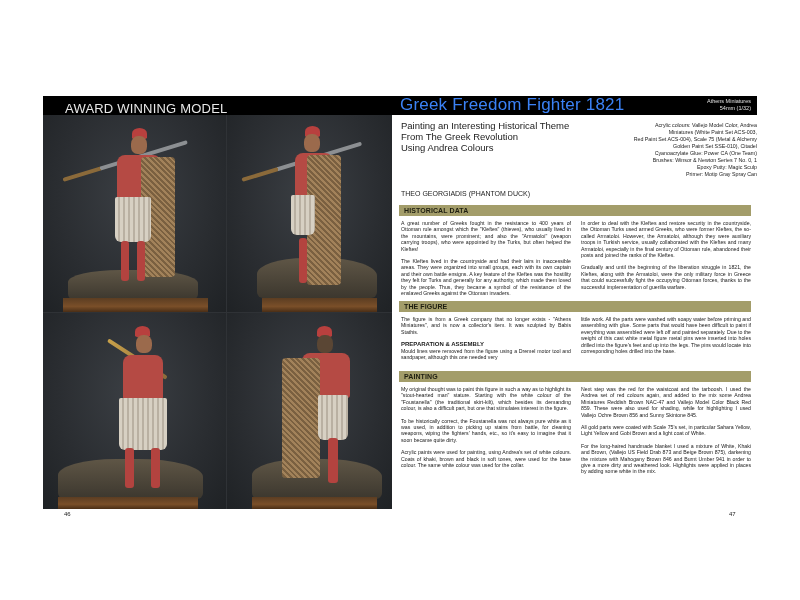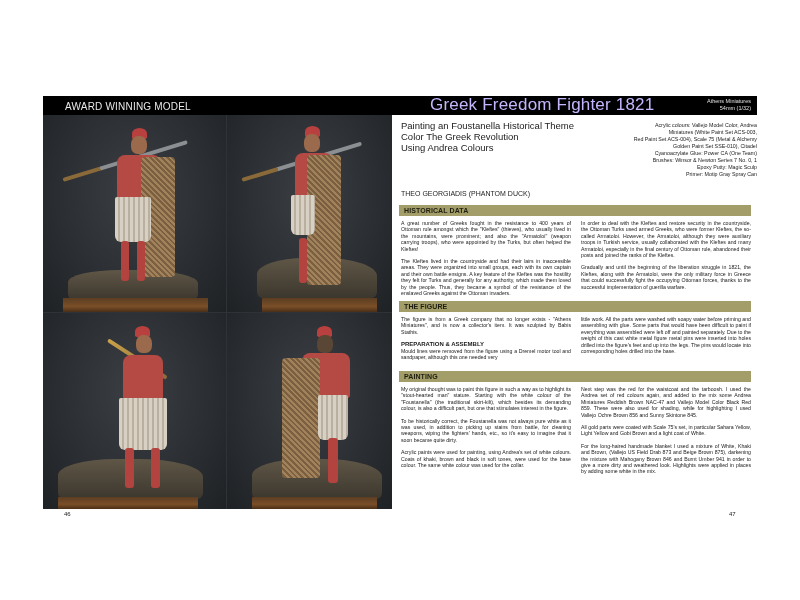--- a/index.html
+++ b/index.html
@@ -3,25 +3,25 @@
 <meta charset="utf-8">
 <style>
   * { margin:0; padding:0; box-sizing:border-box; }
   html, body { width:800px; height:600px; background:#ffffff; overflow:hidden; }
   body { font-family:"Liberation Sans", sans-serif; color:#1a1a1a; position:relative; }
 
   .spread { position:absolute; left:43px; top:96px; width:714px; height:432px; background:#fff; }
 
   
   .topband { position:absolute; left:0; top:0; width:714px; height:19px; background:#000; }
-  .section-label { position:absolute; left:22px; top:5px; font-size:10px; color:#e8e8e8; letter-spacing:0.2px; }
+  .section-label { position:absolute; left:22px; top:5px; font-size:13px; color:#e8e8e8; letter-spacing:0.2px; }
 
   
   .titlebar { position:absolute; left:353px; top:0; width:361px; height:19px; background:#000; }
-  .main-title { position:absolute; left:34px; top:-1px; font-size:17px; color:#c4b5fd; font-weight:normal; letter-spacing:0.2px; }
+  .main-title { position:absolute; left:4px; top:-1px; font-size:17px; color:#3b82f6; font-weight:normal; letter-spacing:0.2px; }
   .maker { position:absolute; right:6px; top:2px; font-size:5.5px; color:#e0e0e0; text-align:right; line-height:7px; }
 
   
   .photos { position:absolute; left:0; top:19px; width:349px; height:394px; background:#2f3236; }
   .photo { position:absolute; overflow:hidden;
            background: radial-gradient(ellipse at 50% 40%, #3b3f44 0%, #2a2d31 60%, #1f2225 100%); }
   .photo .fig { position:absolute; }
   .photo .base { position:absolute; bottom:0; background:linear-gradient(#5b3d22,#7a4f29 60%,#4a2e16); }
   .photo .ground { position:absolute; background:linear-gradient(#5f5646,#3c372e); border-radius:40% 45% 6px 6px; }
   .fig .head { position:absolute; width:16px; height:18px; border-radius:45% 45% 40% 40%; background:#9b6a4c; }
@@ -119,22 +119,22 @@
   <div class="titlebar">
     <h1 class="main-title">Greek Freedom Fighter 1821</h1>
     <div class="maker">
       <div>Athens Miniatures</div>
       <div>54mm (1/32)</div>
     </div>
   </div>
 
   <div class="rightpage">
     <div class="subtitle">
-      <div>Painting an Foustanella Historical Theme</div>
-      <div>Color The Greek Revolution</div>
+      <div>Painting an Interesting Historical Theme</div>
+      <div>From The Greek Revolution</div>
       <div>Using Andrea Colours</div>
     </div>
     <div class="specs">
       <div>Acrylic colours: Vallejo Model Color, Andrea</div>
       <div>Miniatures (White Paint Set ACS-003,</div>
       <div>Red Paint Set ACS-004), Scale 75 (Metal &amp; Alchemy</div>
       <div>Golden Paint Set SSE-010), Citadel</div>
       <div>Cyanoacrylate Glue: Power CA (One Team)</div>
       <div>Brushes: Winsor &amp; Newton Series 7 No. 0, 1</div>
       <div>Epoxy Putty: Magic Sculp</div>

